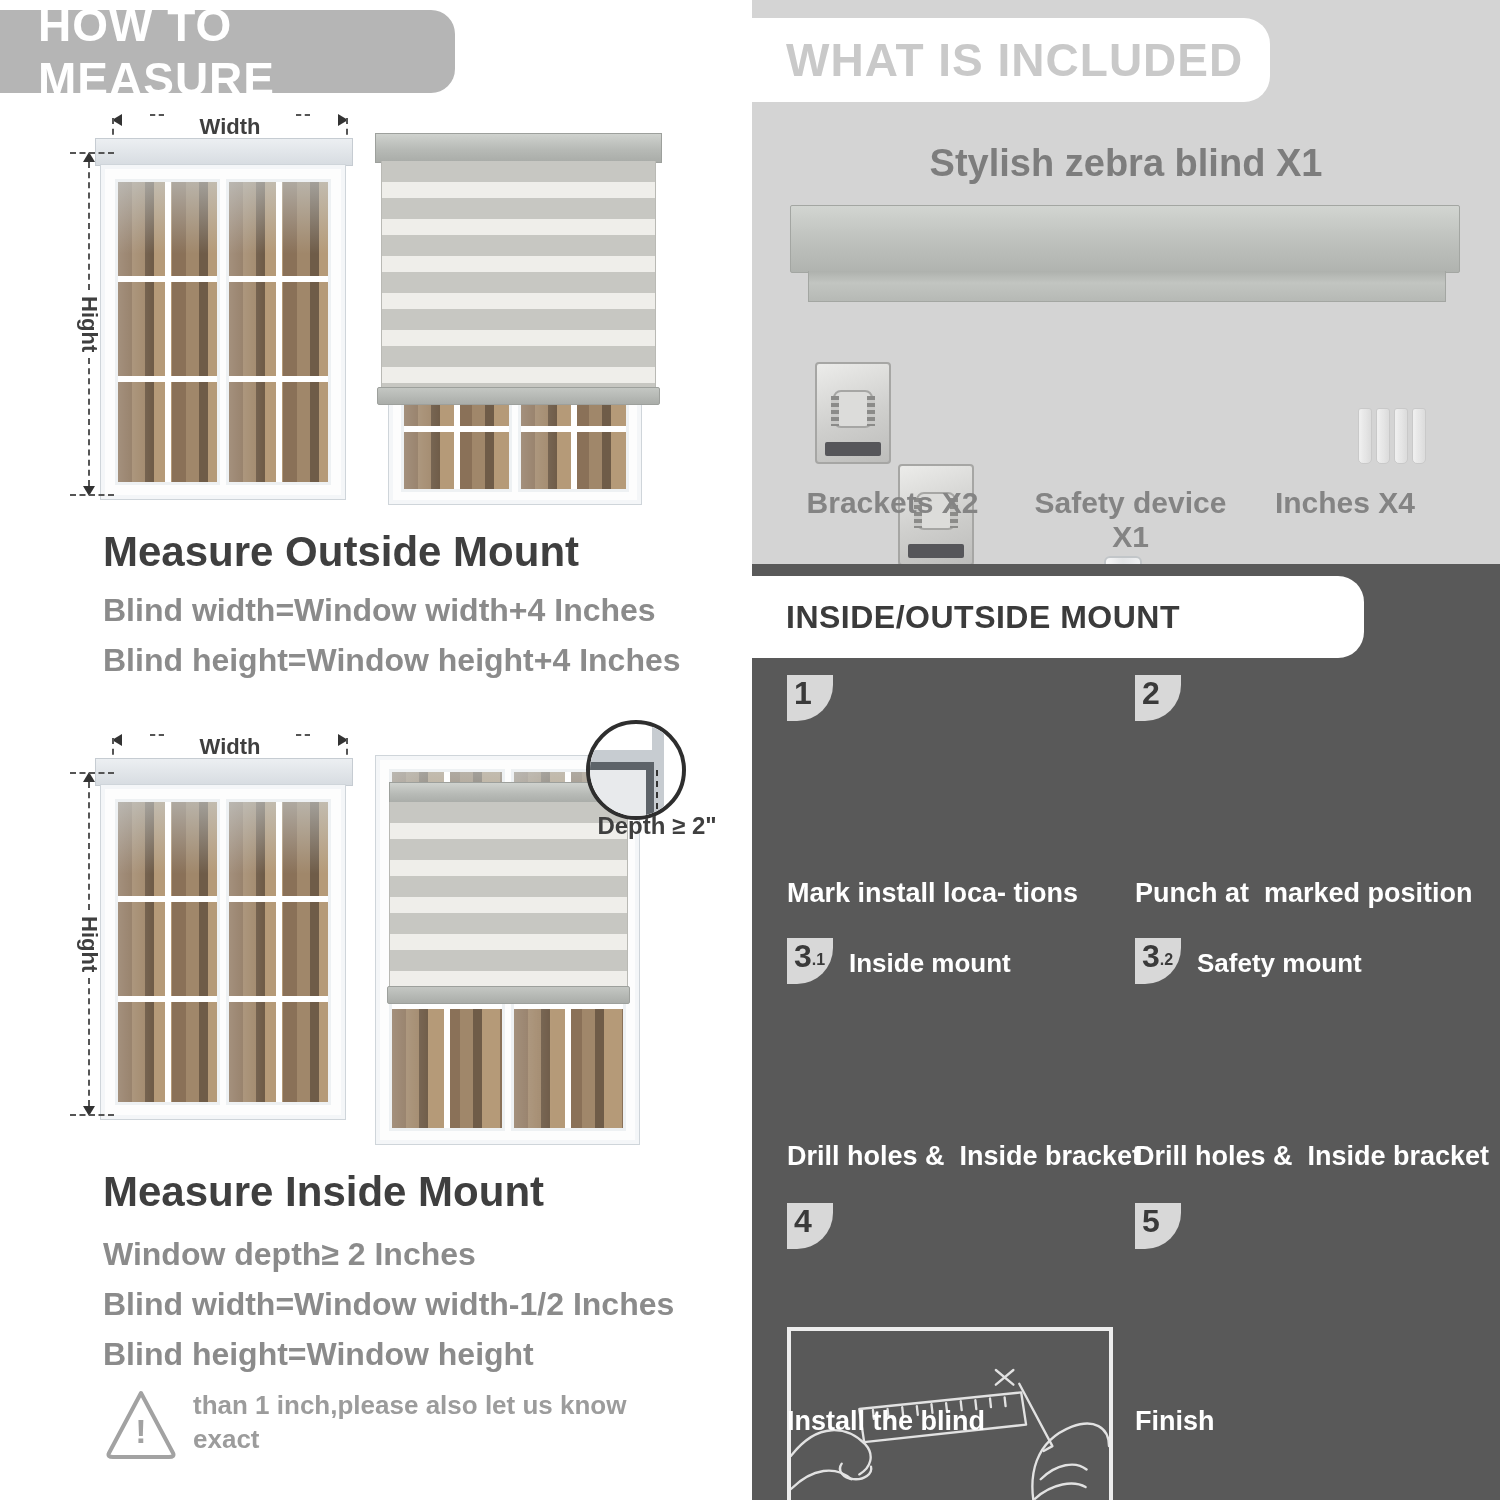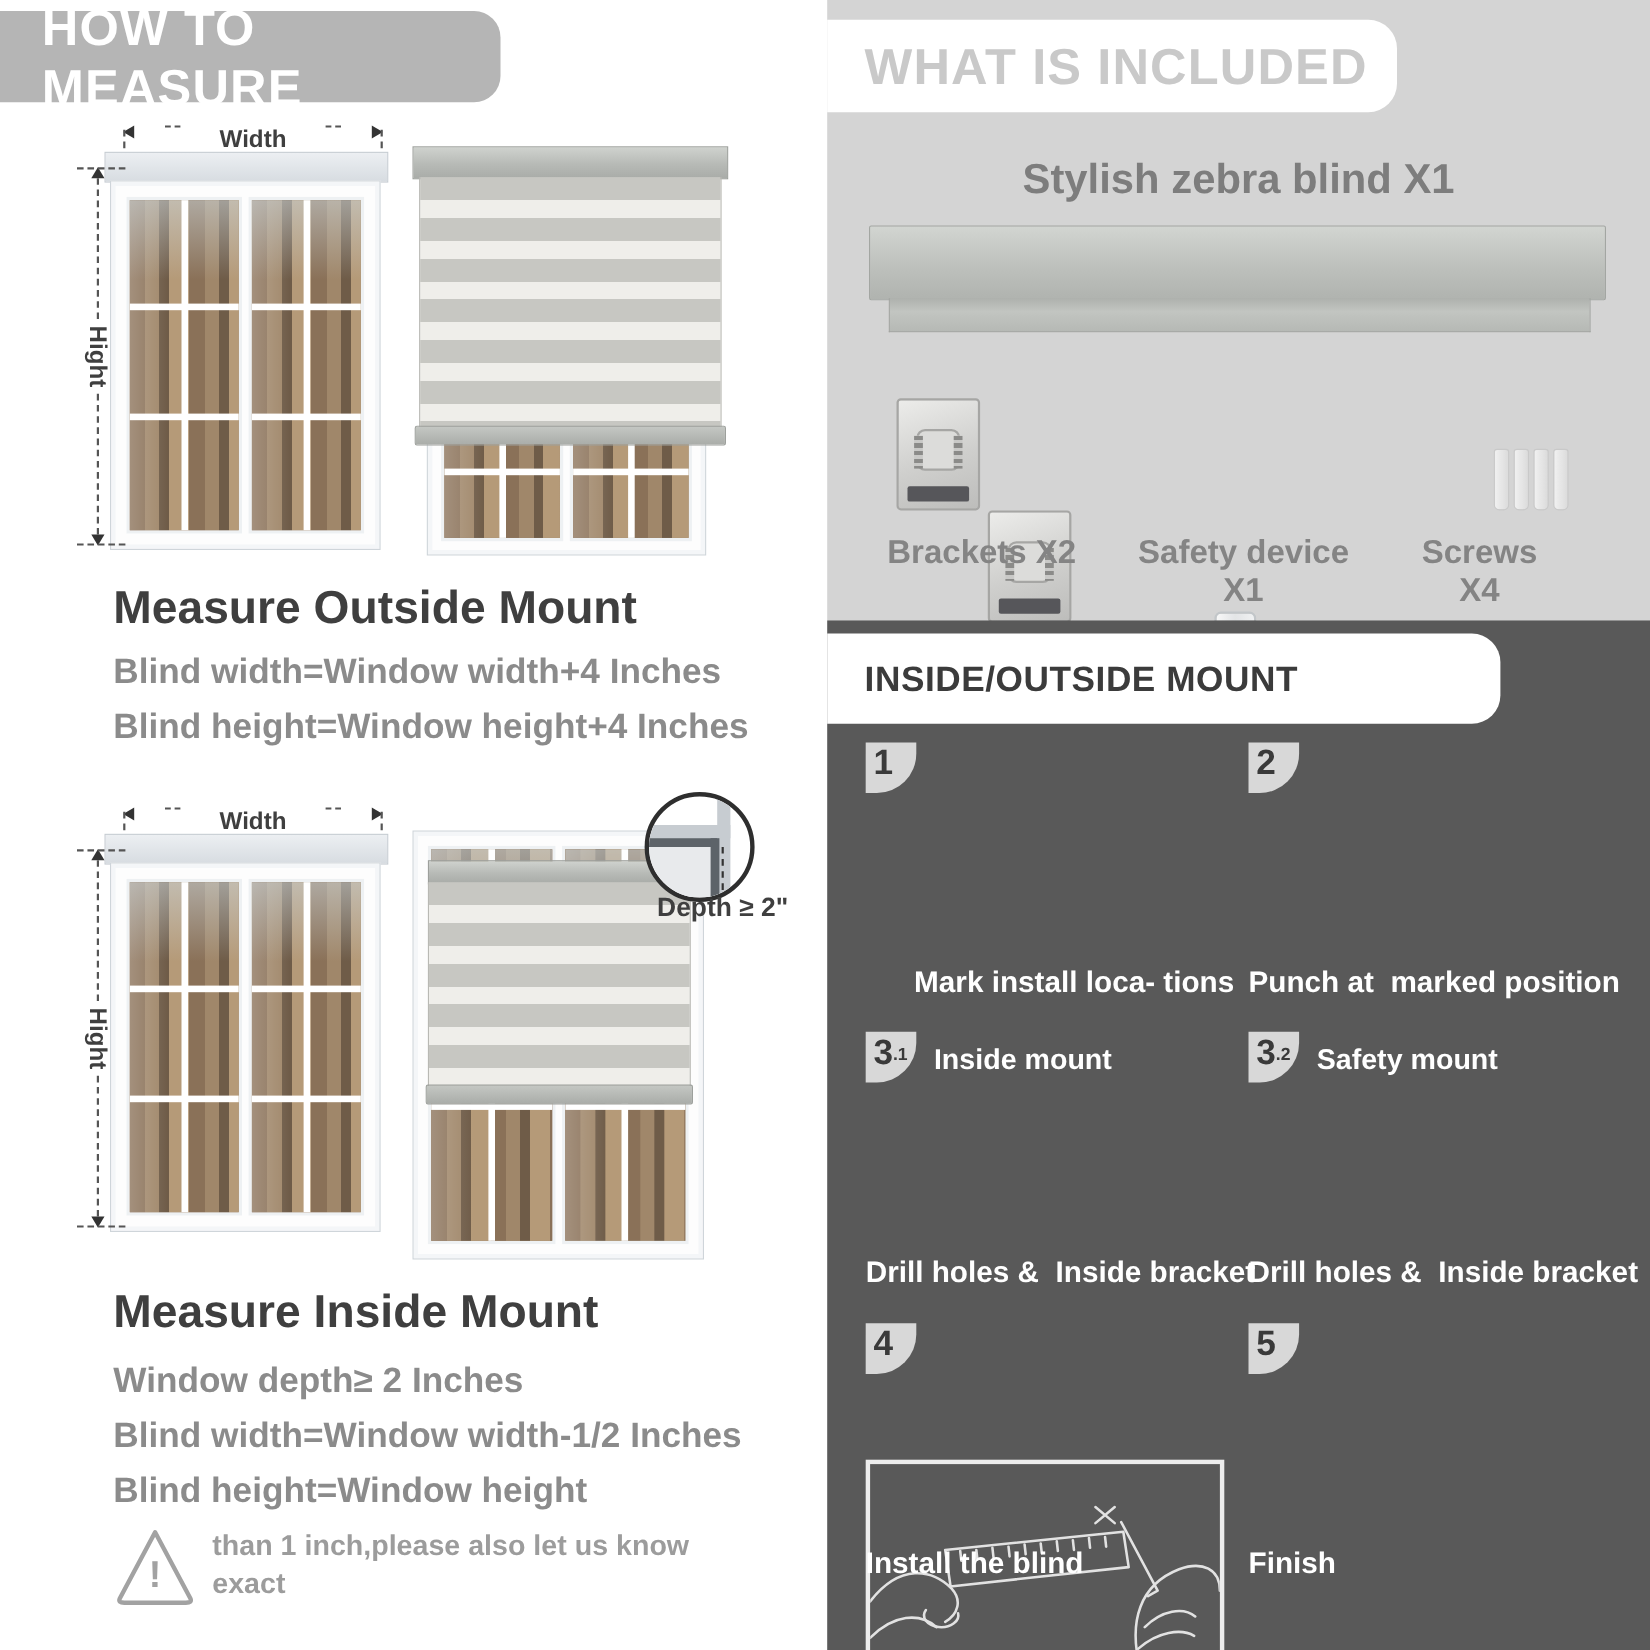--- a/index.html
+++ b/index.html
@@ -264,41 +264,41 @@
       <div class="shaft"></div>
     </div>
   <div class="abs screw" style="left:1328px;top:400px;height:66px;">
       <div class="head"></div>
       <div class="shaft"></div>
     </div>
   <div class="abs anchor" style="left:1358px;top:408px;height:54px;"></div>
   <div class="abs anchor" style="left:1376px;top:408px;height:54px;"></div>
   <div class="abs anchor" style="left:1394px;top:408px;height:54px;"></div>
   <div class="abs anchor" style="left:1412px;top:408px;height:54px;"></div>
-  <div class="abs item-caption" style="left:1270px;top:486px;width:150px;">Screws X4</div>
+  <div class="abs item-caption" style="left:1270px;top:486px;width:150px;">Inches X4</div>
 
   <div class="abs right-dark"></div>
   <div class="abs hdr-mount">
     <span>INSIDE/OUTSIDE MOUNT</span>
   </div>
 
   <div class="abs panel" style="left:787px;top:675px;">
     <svg class="lineart" viewBox="0 0 326 191">
       <path d="M0,128 C28,92 58,98 76,116 C86,127 82,140 70,147"></path>
       <path d="M0,162 C22,140 46,138 62,152"></path>
       <path d="M52,136 a16,11 0 1 0 30,3"></path>
       <path d="M70,80 L236,63 L241,96 L75,114 Z"></path>
       <path d="M84,81 l1,9 M99,80 l1,9 M114,78 l1,9 M129,77 l1,9 M144,75 l1,9 M159,74 l1,9 M174,72 l1,9 M189,71 l1,9 M204,69 l1,9 M219,68 l1,9"></path>
       <path d="M210,40 l18,15 M228,40 l-18,15"></path>
       <path d="M234,54 L268,118 l-9,5"></path>
       <path d="M252,191 C240,146 252,112 288,98 C310,90 326,98 326,118"></path>
       <path d="M256,152 C272,136 292,133 303,142 M250,172 C268,156 290,153 302,160"></path>
     </svg>
   </div>
-  <div class="abs caption" style="left:831px;top:878px;">Mark install loca- tions</div>
+  <div class="abs caption" style="left:787px;top:878px;">Mark install loca- tions</div>
   <div class="abs badge" style="left:787px;top:675px;">
     <span class="n">1</span>
       <span class="s"></span>
   </div>
 
   <div class="abs caption" style="left:1135px;top:878px;">Punch at  marked position</div>
   <div class="abs badge" style="left:1135px;top:675px;">
     <span class="n">2</span>
       <span class="s"></span>
   </div>

